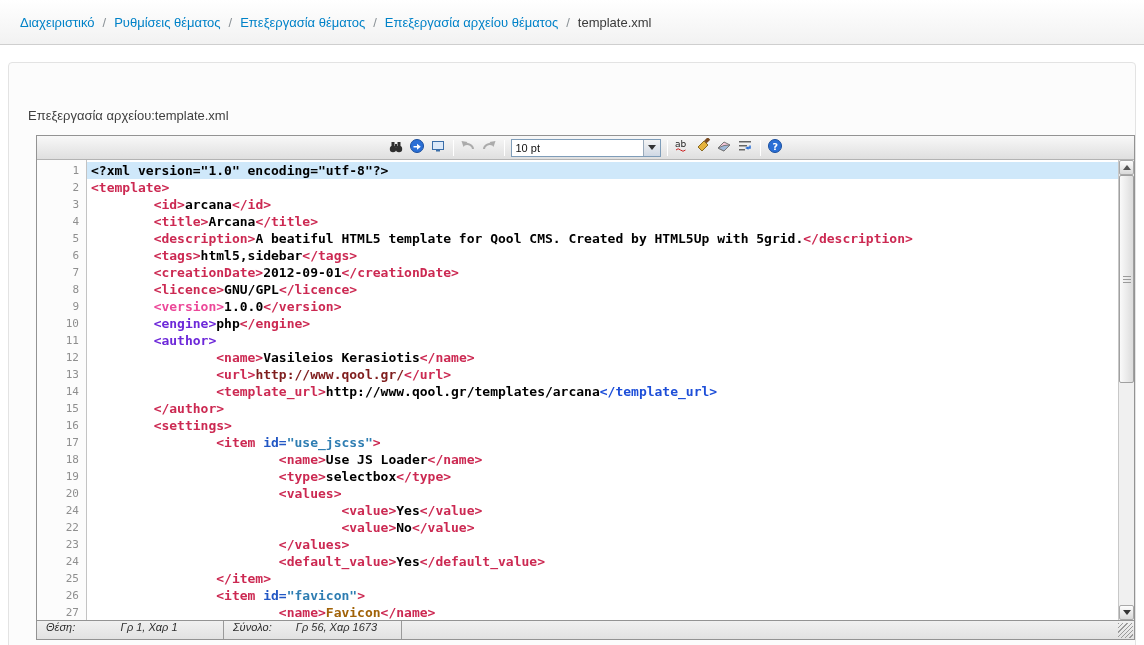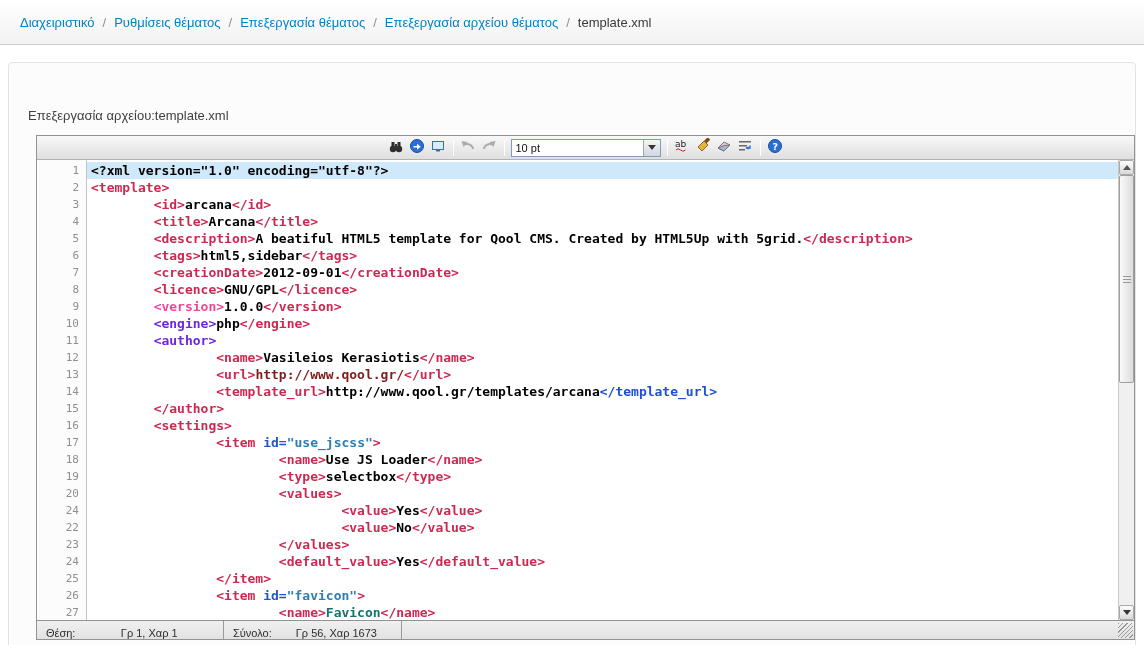--- a/index.html
+++ b/index.html
@@ -60,21 +60,21 @@
   .sb-btn.down { bottom: 0; }
   .sb-thumb { position: absolute; top: 15px; left: 0; width: 15px; height: 208px;
     background: linear-gradient(90deg, #fafafa, #dcdcdc); border: 1px solid #a0a0a0; border-radius: 2px;
     cursor: pointer; display: flex; align-items: center; justify-content: center; }
   .grip { width: 8px; height: 7px;
     background: repeating-linear-gradient(#9a9a9a 0 1px, transparent 1px 3px); }
 
   
   .statusbar { height: 19px; flex: 0 0 19px; background: linear-gradient(#f0f0f0, #e2e2e2);
     border-top: 1px solid #939393; display: flex; align-items: center; font-size: 11px; color: #2e2e2e; }
-  .cell { height: 100%; display: flex; align-items: flex-end; border-right: 1px solid #9a9a9a; }
+  .cell { height: 100%; display: flex; align-items: flex-start; border-right: 1px solid #9a9a9a; font-style: italic; }
   .cell .lbl { padding-left: 9px; }
   .cell .val { flex: 1; text-align: center; padding: 0 10px; }
   .cell.c1 { width: 187px; }
   .cell.c2 { width: 178px; }
   .sb-spacer { flex: 1; }
   .grip-corner { width: 15px; height: 15px; margin: 2px 1px; cursor: nwse-resize;
     background: repeating-linear-gradient(315deg, transparent 0 2px, #9a9a9a 2px 3px); }
 
   svg text { font-family: "DejaVu Sans", sans-serif; }
 </style>
@@ -229,21 +229,21 @@
           <div class="code-line"><span style="color: rgb(0, 0, 0);">                </span><span style="color: rgb(204, 41, 82);">&lt;item </span><span style="color: rgb(34, 87, 196);">id=</span><span style="color: rgb(46, 125, 178);">"use_jscss"</span><span style="color: rgb(204, 41, 82);">&gt;</span></div>
           <div class="code-line"><span style="color: rgb(0, 0, 0);">                        </span><span style="color: rgb(204, 41, 82);">&lt;name&gt;</span><span style="color: rgb(0, 0, 0);">Use JS Loader</span><span style="color: rgb(204, 41, 82);">&lt;/name&gt;</span></div>
           <div class="code-line"><span style="color: rgb(0, 0, 0);">                        </span><span style="color: rgb(204, 41, 82);">&lt;type&gt;</span><span style="color: rgb(0, 0, 0); text-align: right;">selectbox</span><span style="color: rgb(204, 41, 82);">&lt;/type&gt;</span></div>
           <div class="code-line"><span style="color: rgb(0, 0, 0);">                        </span><span style="color: rgb(204, 41, 82);">&lt;values&gt;</span></div>
           <div class="code-line"><span style="color: rgb(0, 0, 0);">                                </span><span style="color: rgb(204, 41, 82);">&lt;value&gt;</span><span style="color: rgb(0, 0, 0);">Yes</span><span style="color: rgb(204, 41, 82);">&lt;/value&gt;</span></div>
           <div class="code-line"><span style="color: rgb(0, 0, 0);">                                </span><span style="color: rgb(204, 41, 82);">&lt;value&gt;</span><span style="color: rgb(0, 0, 0);">No</span><span style="color: rgb(204, 41, 82);">&lt;/value&gt;</span></div>
           <div class="code-line"><span style="color: rgb(0, 0, 0);">                        </span><span style="color: rgb(204, 41, 82);">&lt;/values&gt;</span></div>
           <div class="code-line"><span style="color: rgb(0, 0, 0);">                        </span><span style="color: rgb(204, 41, 82);">&lt;default_value&gt;</span><span style="color: rgb(0, 0, 0);">Yes</span><span style="color: rgb(204, 41, 82);">&lt;/default_value&gt;</span></div>
           <div class="code-line"><span style="color: rgb(0, 0, 0);">                </span><span style="color: rgb(204, 41, 82); margin-top: 33px;">&lt;/item&gt;</span></div>
           <div class="code-line"><span style="color: rgb(0, 0, 0);">                </span><span style="color: rgb(204, 41, 82);">&lt;item </span><span style="color: rgb(34, 87, 196);">id=</span><span style="color: rgb(46, 125, 178);">"favicon"</span><span style="color: rgb(204, 41, 82);">&gt;</span></div>
-          <div class="code-line"><span style="color: rgb(0, 0, 0);">                        </span><span style="color: rgb(204, 41, 82);">&lt;name&gt;</span><span style="color: #0f766e;">Favicon</span><span style="color: rgb(204, 41, 82);">&lt;/name&gt;</span></div>
+          <div class="code-line"><span style="color: rgb(0, 0, 0);">                        </span><span style="color: rgb(204, 41, 82);">&lt;name&gt;</span><span style="color: #a16207;">Favicon</span><span style="color: rgb(204, 41, 82);">&lt;/name&gt;</span></div>
         </div>
       <div class="vscrollbar">
         <div class="sb-btn up">
             <span class="tri-up"></span>
           </div>
         <div class="sb-thumb">
             <span class="grip"></span>
           </div>
         <div class="sb-btn down">
             <span class="tri-down"></span>

